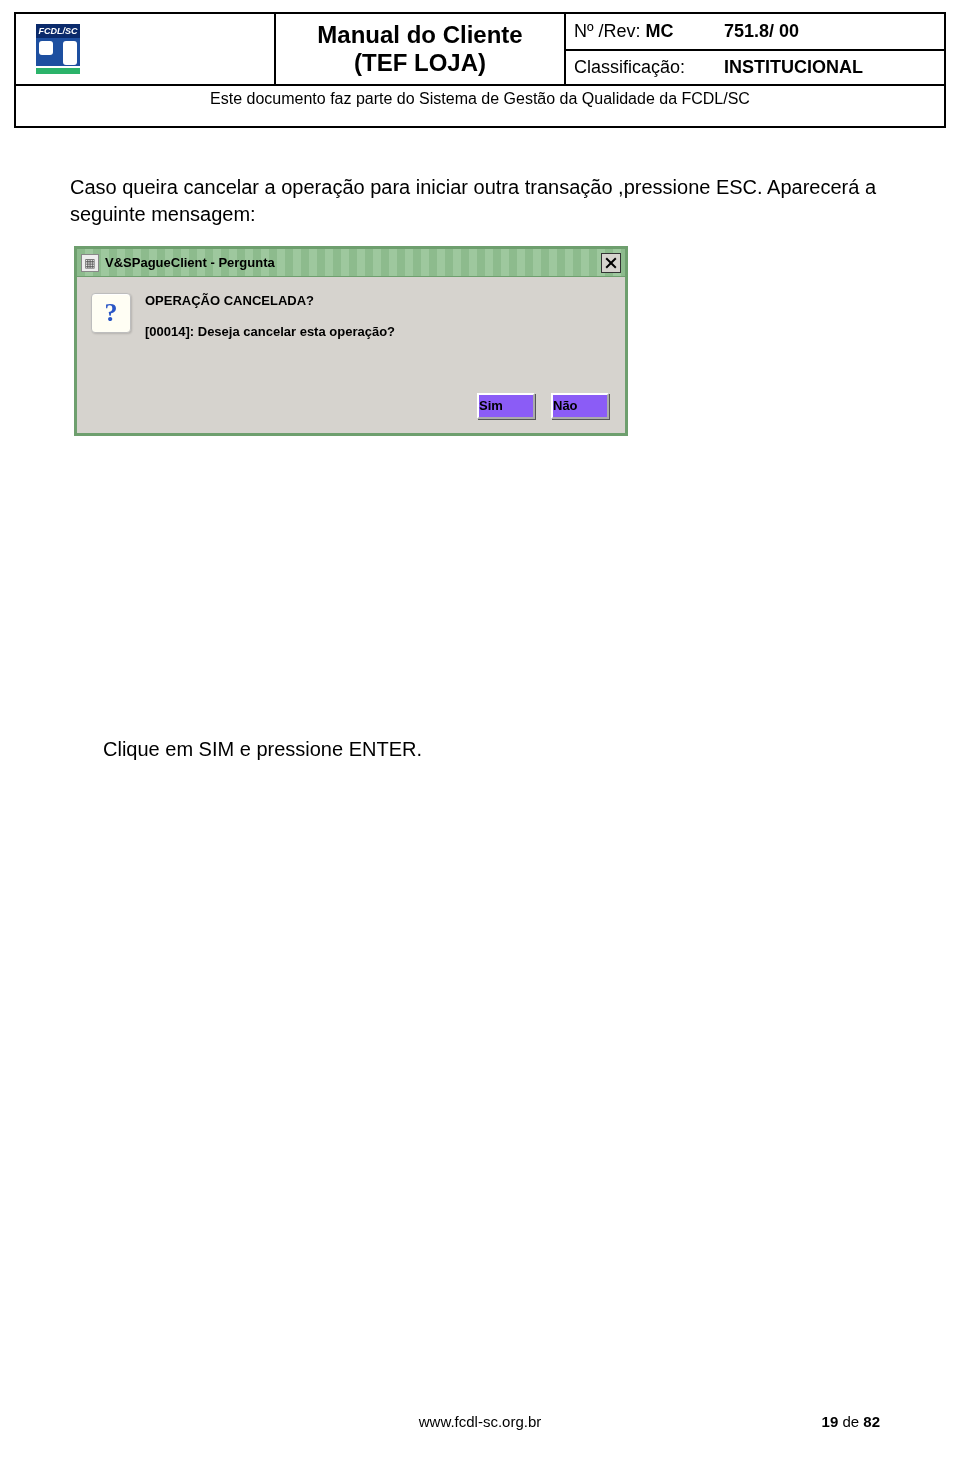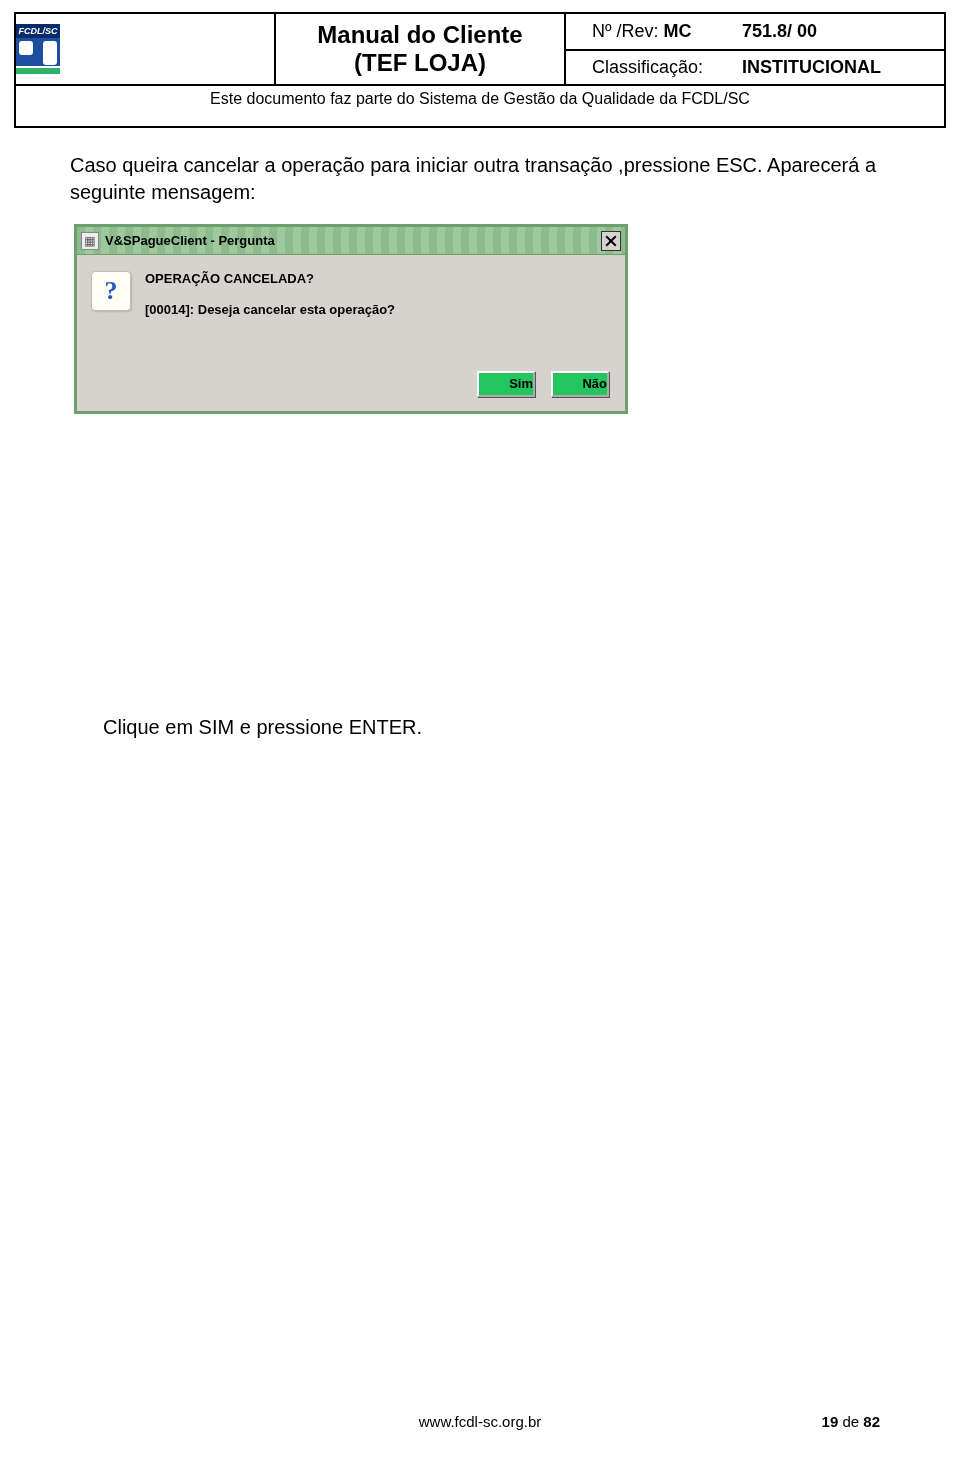--- a/index.html
+++ b/index.html
@@ -23,21 +23,21 @@
   }
   .hdr-row1 {
     display: flex;
     height: 70px;
   }
   .hdr-logo-cell {
     flex: 0 0 260px;
     border-right: 2px solid #000;
     display: flex;
     align-items: center;
-    padding: 4px 0;
+    padding: 4px 20px;
   }
   .logo-wrap { display: flex; align-items: center; }
   .logo-mark {
     width: 44px;
     height: 50px;
     position: relative;
     margin-right: 8px;
   }
   .logo-top {
     position: absolute;
@@ -91,36 +91,36 @@
   .hdr-title-cell .t2 { font: bold 24px Verdana, Arial; }
   .hdr-meta-cell {
     flex: 1 1 auto;
     display: flex;
     flex-direction: column;
   }
   .meta-row {
     flex: 1 1 50%;
     display: flex;
     align-items: center;
-    padding: 0 26px;
+    padding: 0 8px;
     font: 18px Arial;
   }
   .meta-row + .meta-row { border-top: 2px solid #000; }
   .meta-label { flex: 0 0 150px; }
   .meta-value { font-weight: bold; }
   .hdr-row2 {
     border-top: 2px solid #000;
     text-align: center;
     font: 16px Arial;
     padding: 4px 0 18px;
   }
   
   .body {
     position: absolute;
-    top: 124px;
+    top: 146px;
     left: 70px;
     right: 70px;
   }
   .para {
     font: 20px Verdana, Arial;
     line-height: 1.35;
     margin: 28px 0 18px;
   }
   .para2 { margin-top: 300px; margin-left: 33px; }
   
@@ -197,24 +197,24 @@
   .dlg-msg .m2 { font-weight: bold; }
   .dlg-btns {
     display: flex;
     justify-content: flex-end;
     gap: 16px;
     padding: 6px 16px 14px 0;
   }
   .winbtn {
     min-width: 58px;
     height: 26px;
-    background: #22c55e;
+    background: #8b5cf6;
     border: 2px outset #fff;
     font: bold 13px Tahoma, Arial;
-    text-align: right;
+    text-align: left;
     line-height: 22px;
     box-shadow: 1px 1px 0 #555;
     cursor: pointer;
   }
   
   .footer {
     position: absolute;
     bottom: 38px;
     left: 0; right: 0;
     text-align: center;

